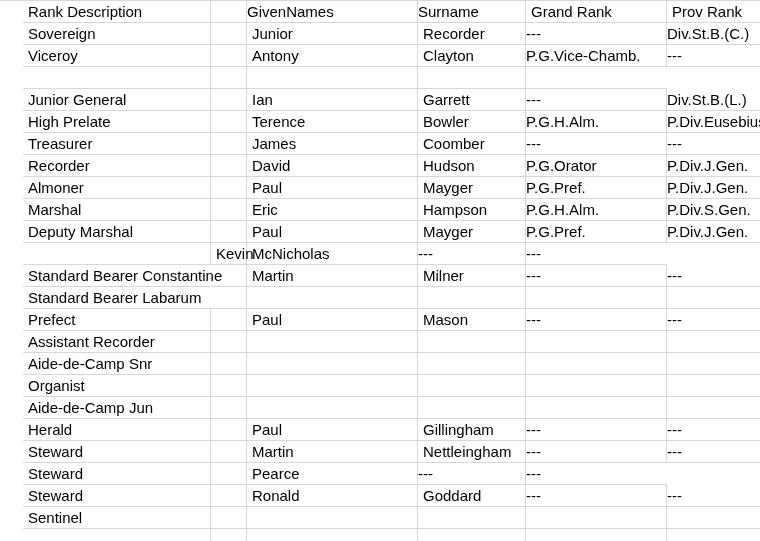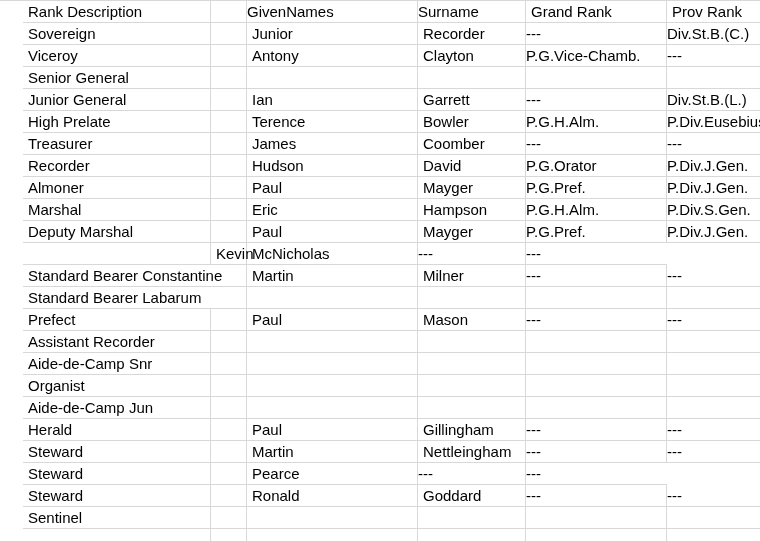--- a/index.html
+++ b/index.html
@@ -80,21 +80,20 @@
   </div>
       <div class="row">
     <div class="cell left">Viceroy</div>
     <div class="cell"></div>
     <div class="cell left">Antony</div>
     <div class="cell left">Clayton</div>
     <div class="cell center">P.G.Vice-Chamb.</div>
     <div class="cell center">---</div>
   </div>
       <div class="row">
-    <div class="cell left">Senior General</div>
     <div class="cell"></div>
     <div class="cell left"></div>
     <div class="cell left"></div>
     <div class="cell center"></div>
     <div class="cell center"></div>
   </div>
       <div class="row">
     <div class="cell left">Junior General</div>
     <div class="cell"></div>
     <div class="cell left">Ian</div>
@@ -114,22 +113,22 @@
     <div class="cell left">Treasurer</div>
     <div class="cell"></div>
     <div class="cell left">James</div>
     <div class="cell left">Coomber</div>
     <div class="cell center">---</div>
     <div class="cell center">---</div>
   </div>
       <div class="row">
     <div class="cell left">Recorder</div>
     <div class="cell"></div>
+    <div class="cell left">David</div>
     <div class="cell left">Hudson</div>
-    <div class="cell left">David</div>
     <div class="cell center">P.G.Orator</div>
     <div class="cell center">P.Div.J.Gen.</div>
   </div>
       <div class="row">
     <div class="cell left">Almoner</div>
     <div class="cell"></div>
     <div class="cell left">Paul</div>
     <div class="cell left">Mayger</div>
     <div class="cell center">P.G.Pref.</div>
     <div class="cell center">P.Div.J.Gen.</div>

